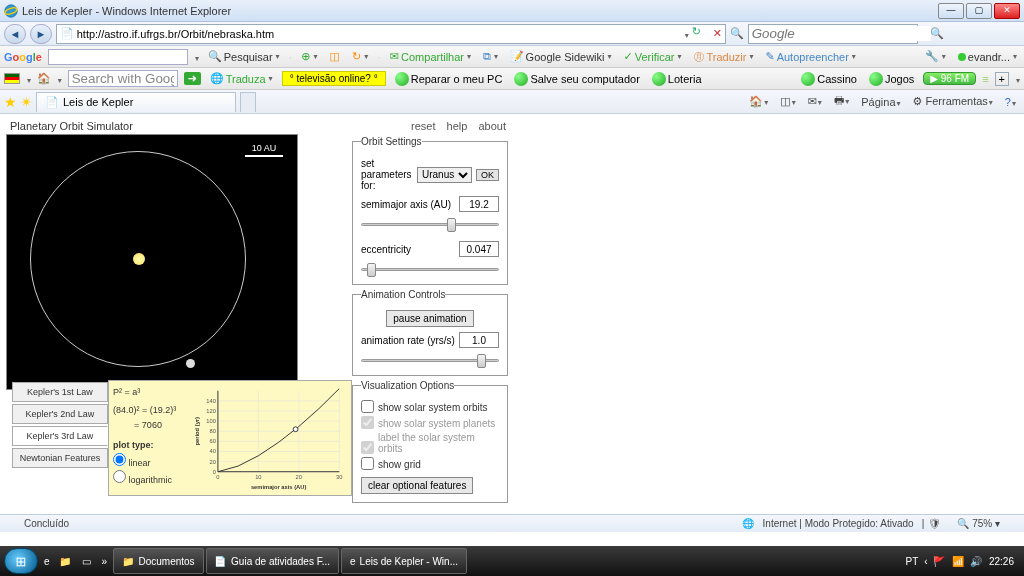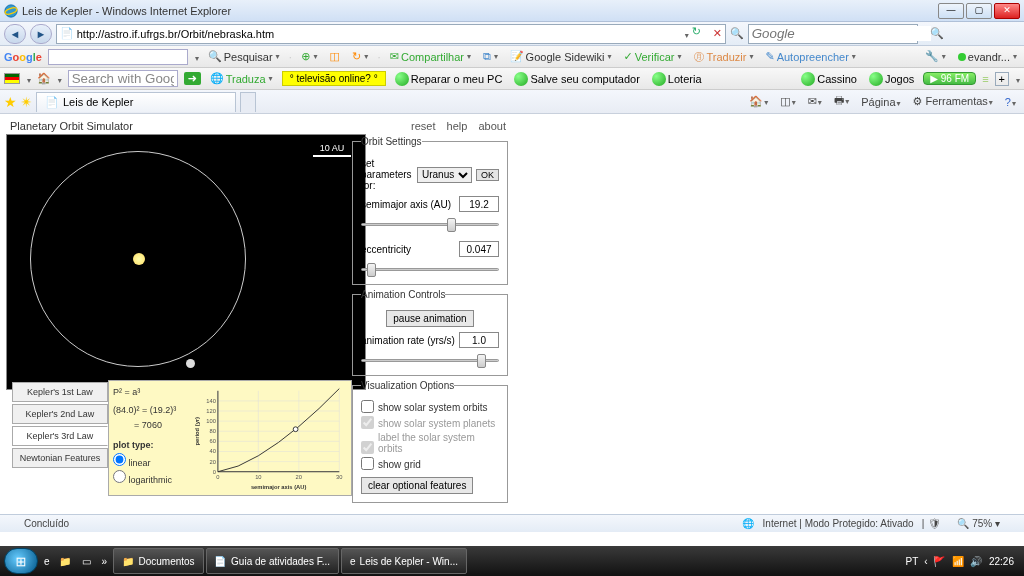--- a/index.html
+++ b/index.html
@@ -39,21 +39,21 @@
 .tab { height: 20px; background: linear-gradient(#fff,#eef2f8); border: 1px solid #b8c4d4; border-bottom: none; padding: 2px 8px; display: flex; align-items: center; gap: 4px; font-size: 11px; min-width: 200px; }
 .tabspacer { flex: 1; }
 .tabtools { display: flex; gap: 4px; align-items: center; }
 .tabtool { padding: 0 4px; color: #444; }
 
 
 .content { height: 418px; background: #fff; overflow: hidden; position: relative; }
 .sim { position: absolute; left: 6px; top: 4px; width: 504px; }
 .simheader { display: flex; justify-content: space-between; padding: 2px 4px; font-size: 11px; color: #333; }
 .simheader .links span { color: #555; margin-left: 8px; cursor: pointer; }
-.orbitbox { width: 360px; height: 256px; background: #000; border: 1px solid #888; position: relative; }
+.orbitbox { width: 292px; height: 256px; background: #000; border: 1px solid #888; position: relative; }
 .scalebar { position: absolute; top: 8px; right: 14px; color: #fff; font-size: 9px; text-align: center; }
 .scalebar .bar { width: 38px; height: 2px; background: #fff; margin-top: 2px; }
 .orbit-circle { position: absolute; width: 216px; height: 216px; border: 1px solid #ccc; border-radius: 50%; left: 23px; top: 16px; }
 .sun { position: absolute; width: 12px; height: 12px; background: radial-gradient(#ffa,#fd6); border-radius: 50%; left: 126px; top: 118px; }
 .planet { position: absolute; width: 9px; height: 9px; background: #ddd; border-radius: 50%; left: 179px; top: 224px; }
 
 .panels { position: absolute; left: 352px; top: 22px; width: 156px; font-size: 10px; }
 .panel { border: 1px solid #999; margin-bottom: 4px; padding: 6px 8px 8px; position: relative; }
 .panel legend { font-size: 10px; color: #333; }
 .panel .row { display: flex; align-items: center; margin: 5px 0; gap: 4px; }

